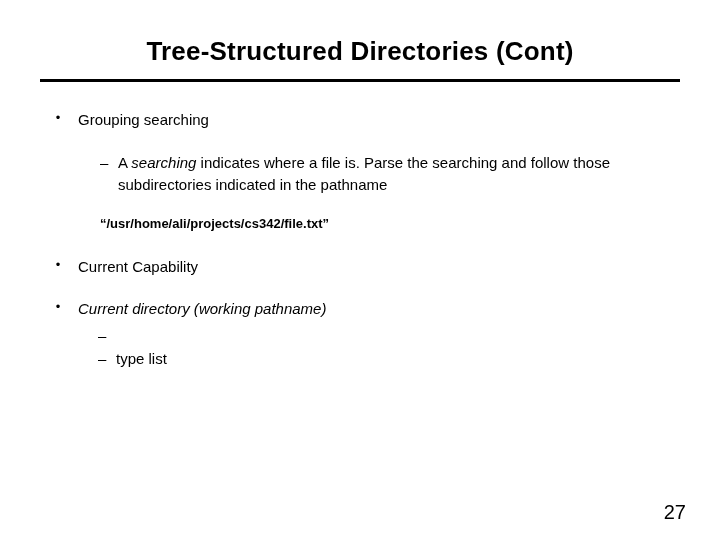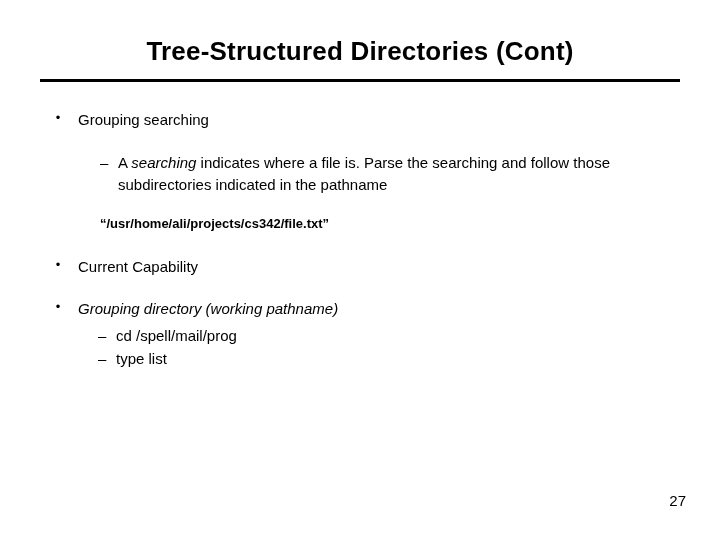--- a/index.html
+++ b/index.html
@@ -77,22 +77,22 @@
       margin-top: 6px;
       font-size: 15px;
     }
     .nested-sub .sub-dash-line {
       line-height: 1.5;
     }
     .italic { font-style: italic; }
     .page-num {
       position: absolute;
       right: 34px;
-      bottom: 31px;
-      font-size: 15px;
+      bottom: 16px;
+      font-size: 20px;
     }
   </style>
 </head>
 <body>
 
 <div class="slide">
 
   <div class="title-wrap">
     <div class="title">Tree-Structured Directories (Cont)</div>
   </div>
@@ -117,25 +117,24 @@
     <div class="pathline">“/usr/home/ali/projects/cs342/file.txt”</div>
 
     <div class="bullet-row">
       <div class="dot">•</div>
       <div class="bullet-content">Current Capability</div>
     </div>
 
     <div class="bullet-row compact">
       <div class="dot">•</div>
       <div class="bullet-content">
-        <span class="italic">Grouping directory (</span><span class="italic">working pathname</span><span class="italic">)</span>
+        <span class="italic">Current directory (</span><span class="italic">working pathname</span><span class="italic">)</span>
         <div class="nested-sub">
           <div class="sub-dash-line">
             <span class="sub-dash">–</span>
-            <span>cd /spell/mail/prog</span>
           </div>
           <div class="sub-dash-line">
             <span class="sub-dash">–</span>
             <span>type list</span>
           </div>
         </div>
       </div>
     </div>
 
   </div>

